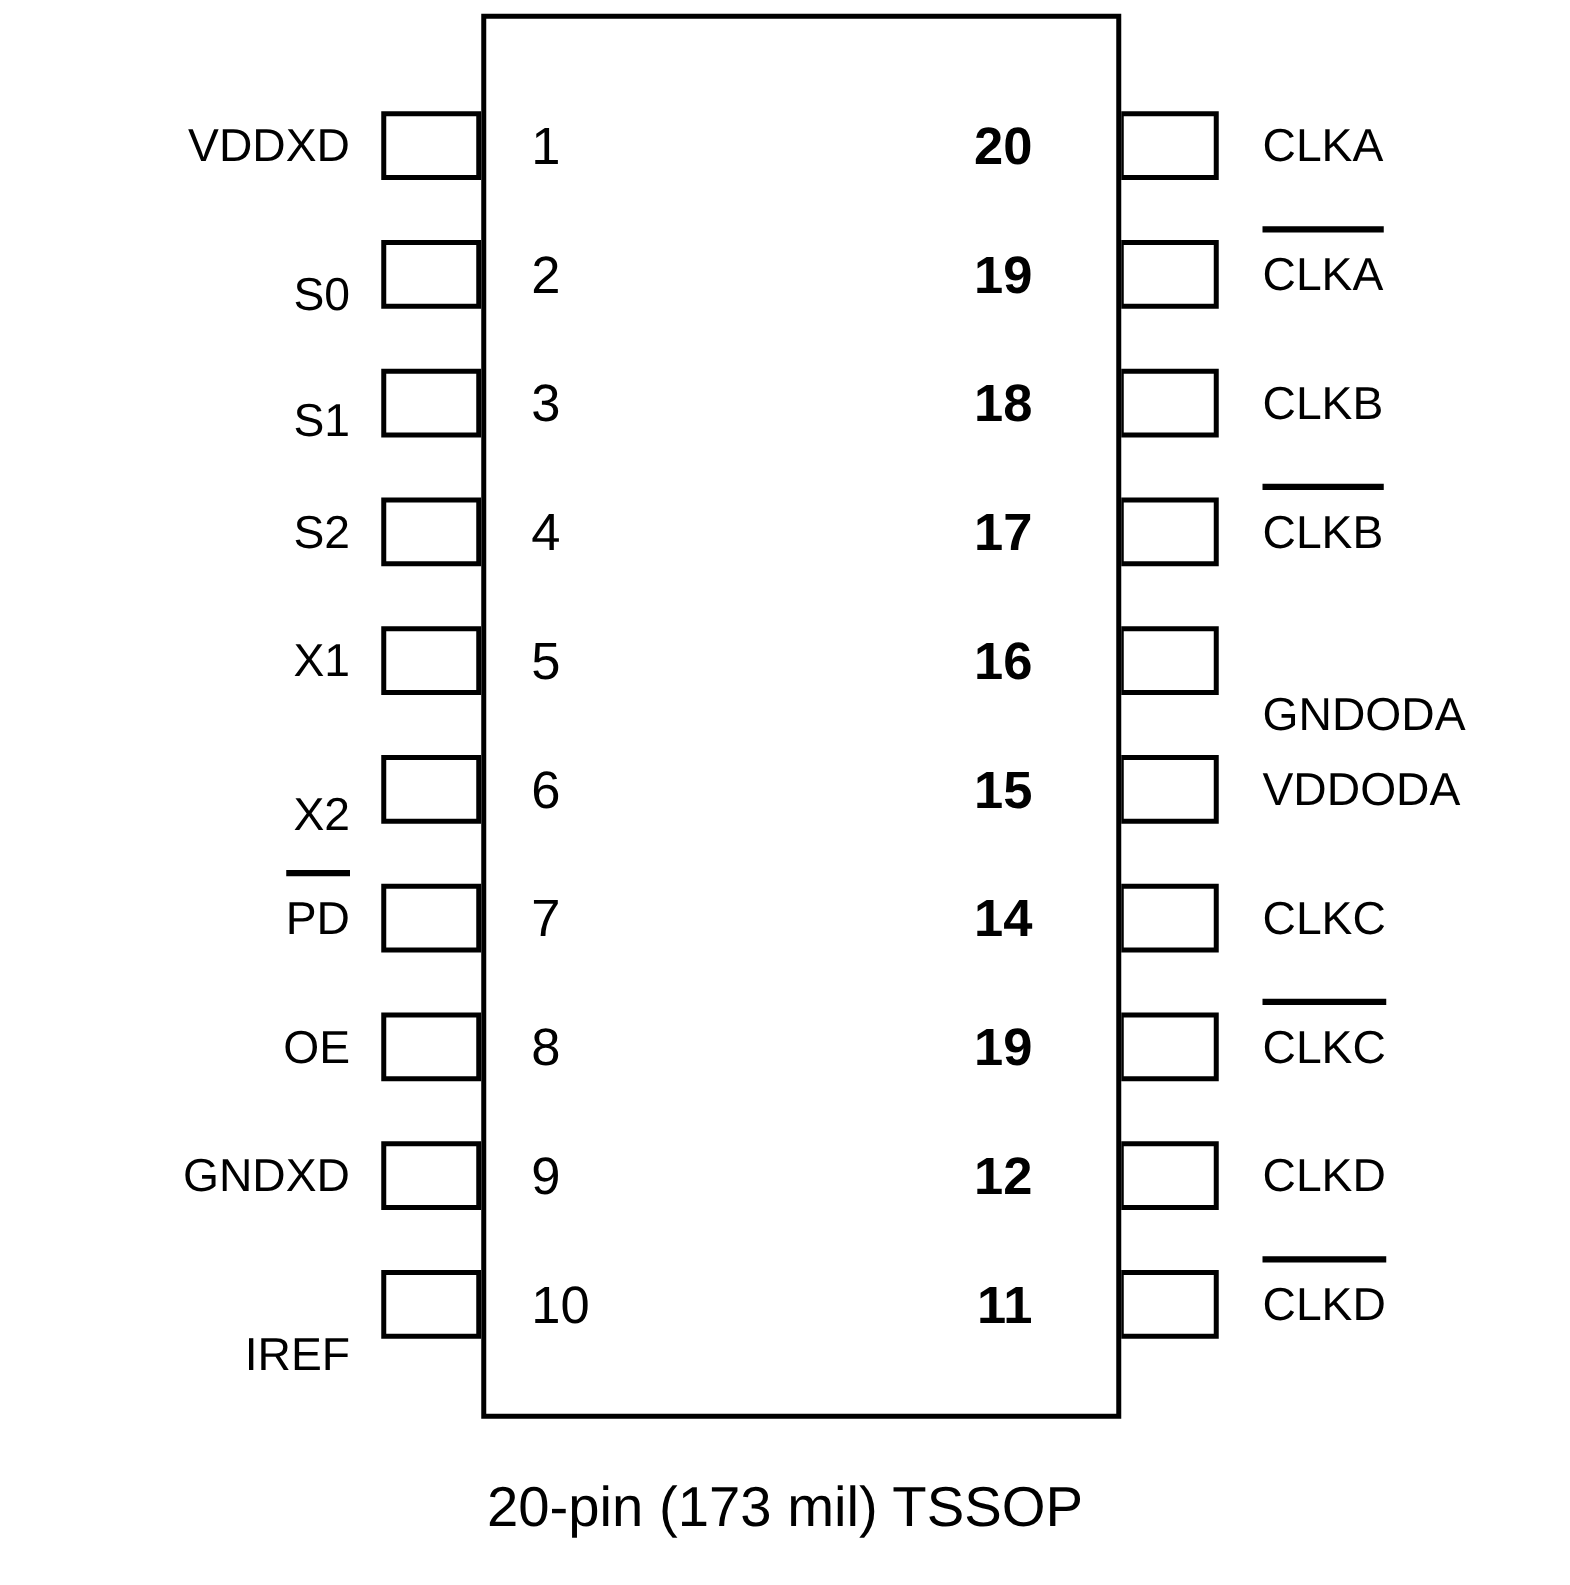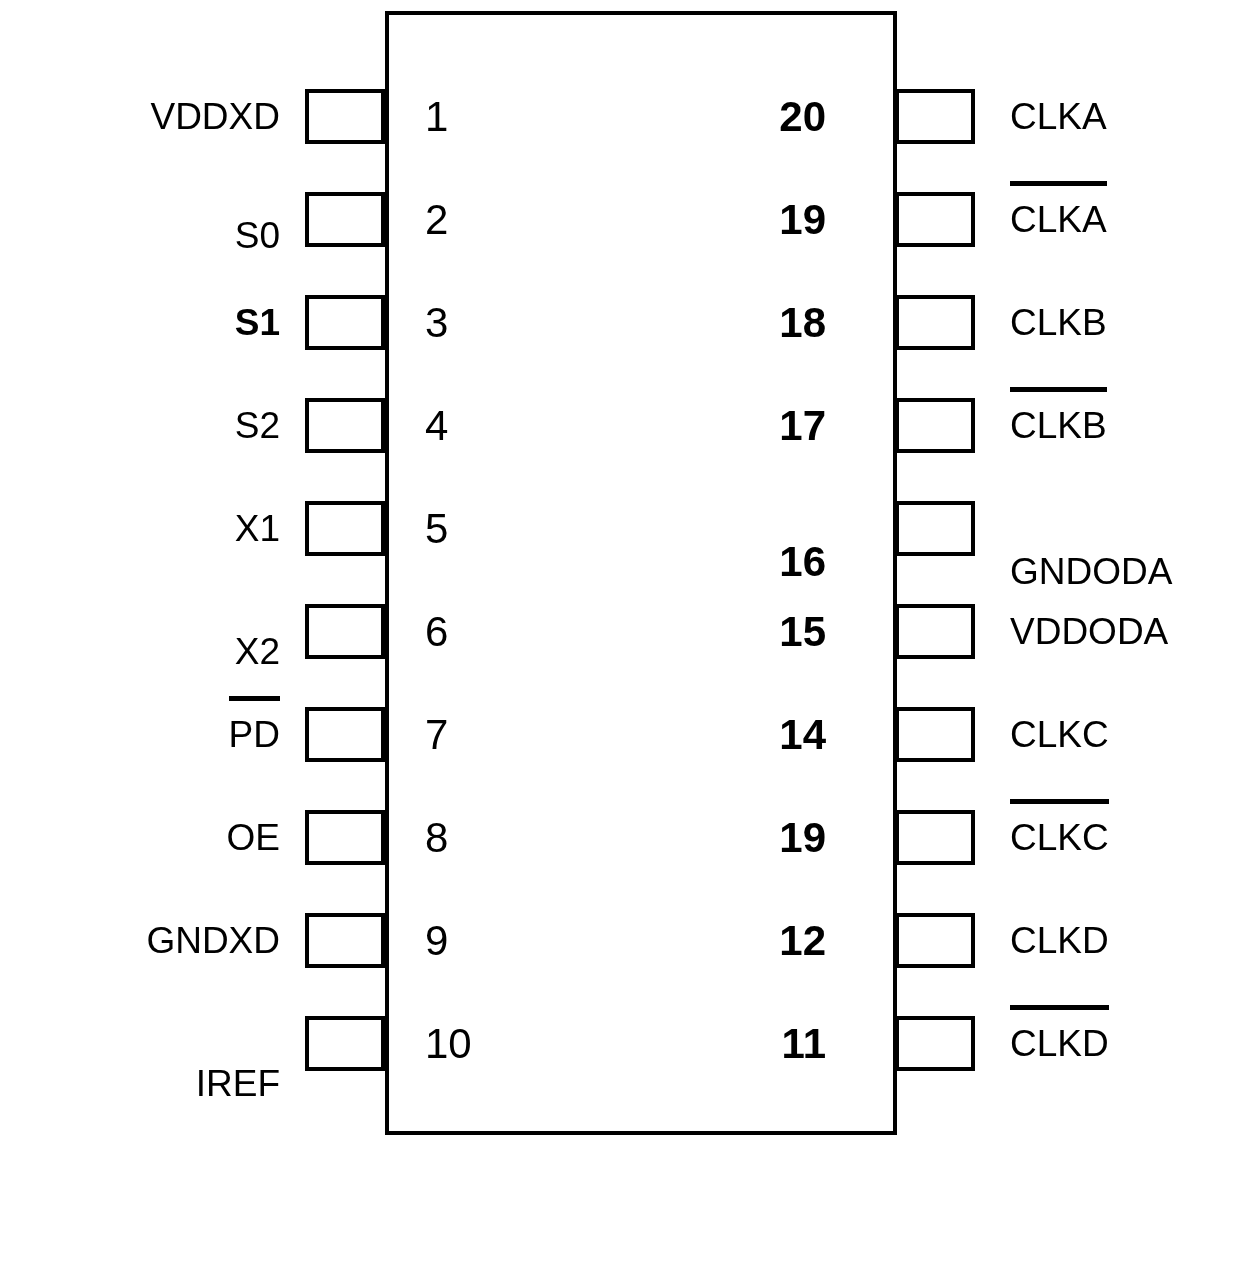--- a/index.html
+++ b/index.html
@@ -116,21 +116,21 @@
 
   <div id="pins-layer">
       <div class="pin-stub left" style="top: 89px;"></div>
       <div class="pin-num left" style="top: 89px;">1</div>
       <div class="pin-label left" style="top: 89px;"><span class="ov">VDDXD</span></div>
       <div class="pin-stub left" style="top: 192px;"></div>
       <div class="pin-num left" style="top: 192px;">2</div>
       <div class="pin-label left" style="top: 208px; margin-left: 20px;"><span class="ov">S0</span></div>
       <div class="pin-stub left" style="top: 295px;"></div>
       <div class="pin-num left" style="top: 295px;">3</div>
-      <div class="pin-label left" style="top: 295px; font-weight: bold;"><span class="ov">S1</span></div>
+      <div class="pin-label left" style="top: 309px;"><span class="ov">S1</span></div>
       <div class="pin-stub left" style="top: 398px;"></div>
       <div class="pin-num left" style="top: 398px;">4</div>
       <div class="pin-label left" style="top: 398px;"><span class="ov">S2</span></div>
       <div class="pin-stub left" style="top: 501px;"></div>
       <div class="pin-num left" style="top: 501px;">5</div>
       <div class="pin-label left" style="top: 501px;"><span class="ov">X1</span></div>
       <div class="pin-stub left" style="top: 604px;"></div>
       <div class="pin-num left" style="top: 604px;">6</div>
       <div class="pin-label left" style="top: 624px;"><span class="ov">X2</span></div>
       <div class="pin-stub left" style="top: 707px;"></div>
@@ -151,33 +151,34 @@
       <div class="pin-stub right" style="top: 192px;"></div>
       <div class="pin-num right" style="top: 192px;">19</div>
       <div class="pin-label right bar" style="top: 192px;"><span class="ov">CLKA</span></div>
       <div class="pin-stub right" style="top: 295px;"></div>
       <div class="pin-num right" style="top: 295px; text-align: right;">18</div>
       <div class="pin-label right" style="top: 295px;"><span class="ov">CLKB</span></div>
       <div class="pin-stub right" style="top: 398px;"></div>
       <div class="pin-num right" style="top: 398px;">17</div>
       <div class="pin-label right bar" style="top: 398px;"><span class="ov">CLKB</span></div>
       <div class="pin-stub right" style="top: 501px;"></div>
-      <div class="pin-num right" style="top: 501px; margin-top: 33px;">16</div>
+      <div class="pin-num right" style="top: 501px;">16</div>
       <div class="pin-label right" style="top: 500px; margin-top: 44px;"><span class="ov">GNDODA</span></div>
       <div class="pin-stub right" style="top: 604px;"></div>
       <div class="pin-num right" style="top: 604px;">15</div>
       <div class="pin-label right" style="top: 604px;"><span class="ov">VDDODA</span></div>
       <div class="pin-stub right" style="top: 707px;"></div>
       <div class="pin-num right" style="top: 707px;">14</div>
       <div class="pin-label right" style="top: 707px;"><span class="ov">CLKC</span></div>
       <div class="pin-stub right" style="top: 810px;"></div>
       <div class="pin-num right" style="top: 810px;">19</div>
       <div class="pin-label right bar" style="top: 810px;"><span class="ov">CLKC</span></div>
       <div class="pin-stub right" style="top: 913px;"></div>
       <div class="pin-num right" style="top: 913px;">12</div>
       <div class="pin-label right" style="top: 913px;"><span class="ov">CLKD</span></div>
       <div class="pin-stub right" style="top: 1016px;"></div>
       <div class="pin-num right" style="top: 1016px;">11</div>
       <div class="pin-label right bar" style="top: 1016px;"><span class="ov">CLKD</span></div>
     </div>
 
+  <div class="caption">20-pin (173 mil) TSSOP</div>
 
 </div>
 
 </body></html>

